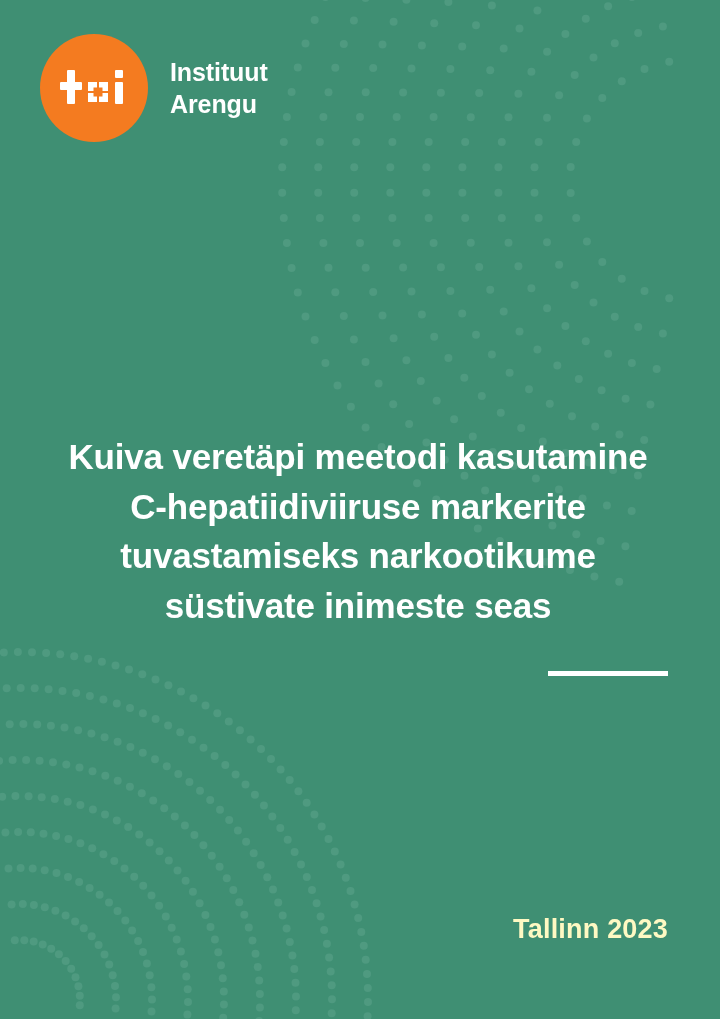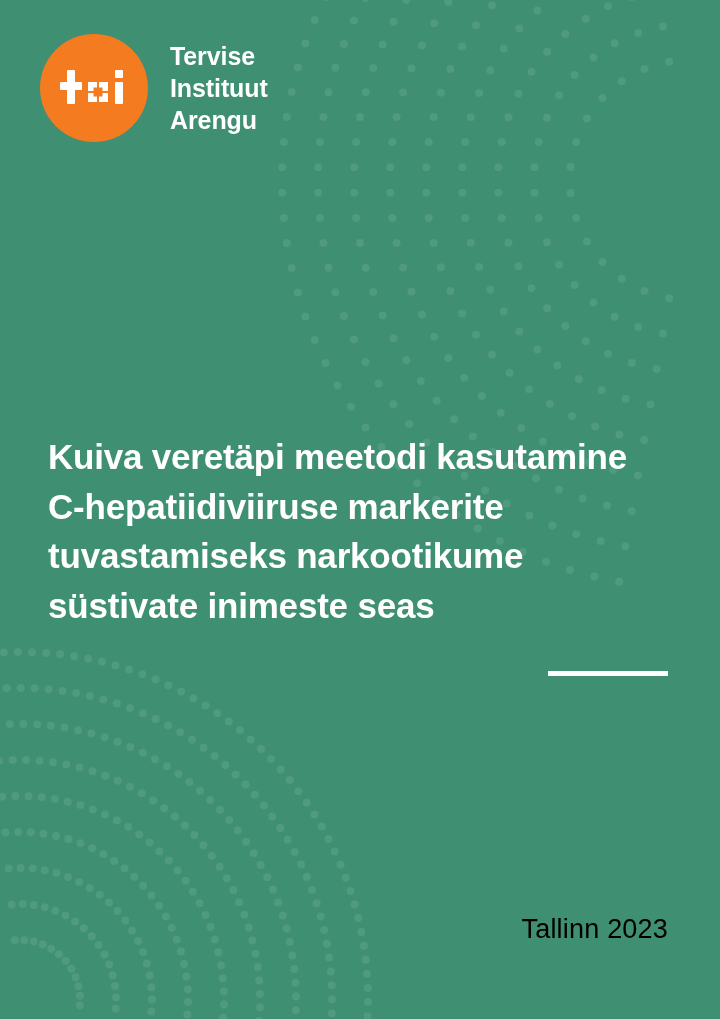--- a/index.html
+++ b/index.html
@@ -63,21 +63,21 @@
   .logo-text div {
     white-space: nowrap;
   }
 
   
   .title-block {
     position: absolute;
     right: 52px;
     top: 432px;
     width: 620px;
-    text-align: left;
+    text-align: center;
   }
   .title {
     color: #ffffff;
     font-size: 35px;
     font-weight: bold;
     line-height: 1.42;
     letter-spacing: -0.2px;
     margin: 0;
   }
   .rule {
@@ -86,23 +86,23 @@
     width: 120px;
     height: 5px;
     background: #ffffff;
   }
 
   
   .footer {
     position: absolute;
     right: 52px;
     bottom: 74px;
-    color: #000000;
+    color: #fef9c3;
     font-size: 27px;
-    font-weight: normal;
+    font-weight: bold;
     text-align: right;
     letter-spacing: 0.2px;
   }
 </style>
 </head>
 <body>
 
 <div class="page">
 
   <div class="dots-layer">
@@ -592,21 +592,20 @@
           <rect x="48" y="59" width="9" height="9"></rect>
           <rect x="59" y="59" width="9" height="9"></rect>
           <rect x="53.5" y="53.5" width="9" height="9" fill="#f47b20"></rect>
 
           <rect x="75" y="48" width="8" height="22" rx="1"></rect>
           <rect x="75" y="36" width="8" height="8" rx="1"></rect>
         </g>
       </svg>
     </div>
     <div class="logo-text">
-      <div>Tervise</div>
       <div>Instituut</div>
       <div>Arengu</div>
     </div>
   </div>
 
   <div class="title-block">
     <h1 class="title">Kuiva veretäpi meetodi kasutamine C-hepatiidiviiruse markerite tuvastamiseks narkootikume süstivate inimeste seas</h1>
     <div class="rule"></div>
   </div>
 

